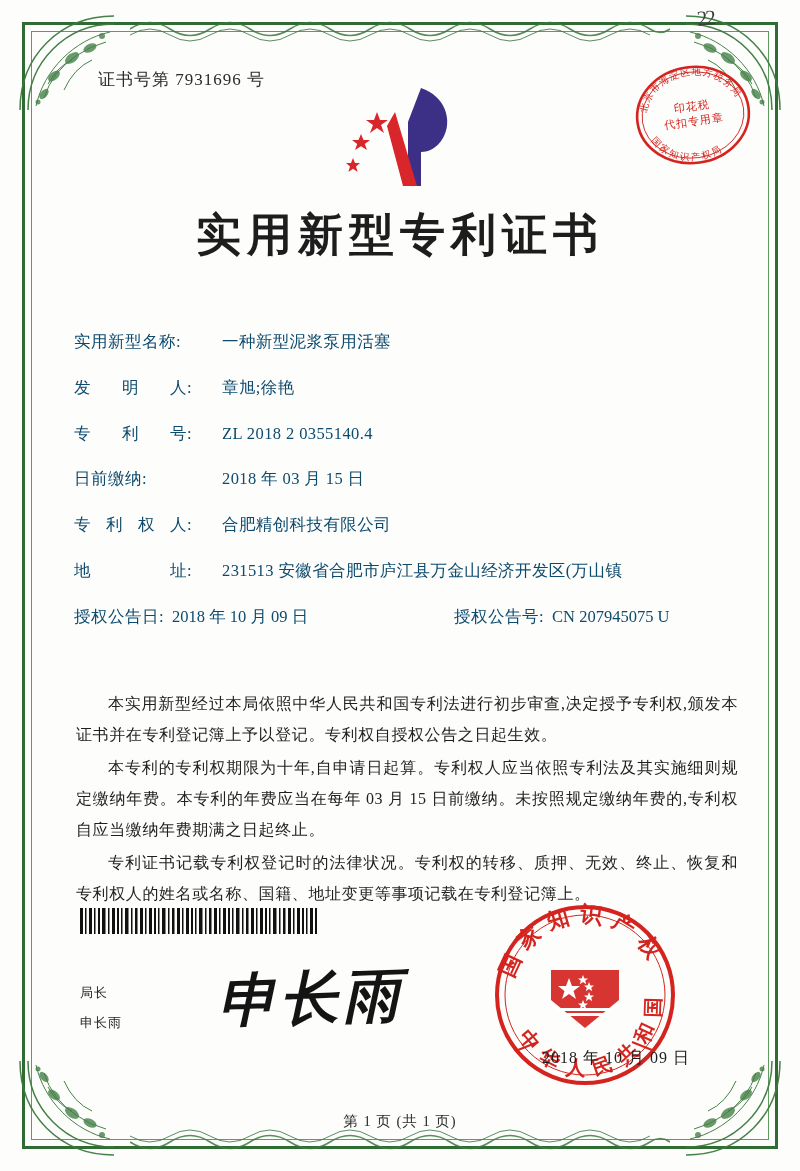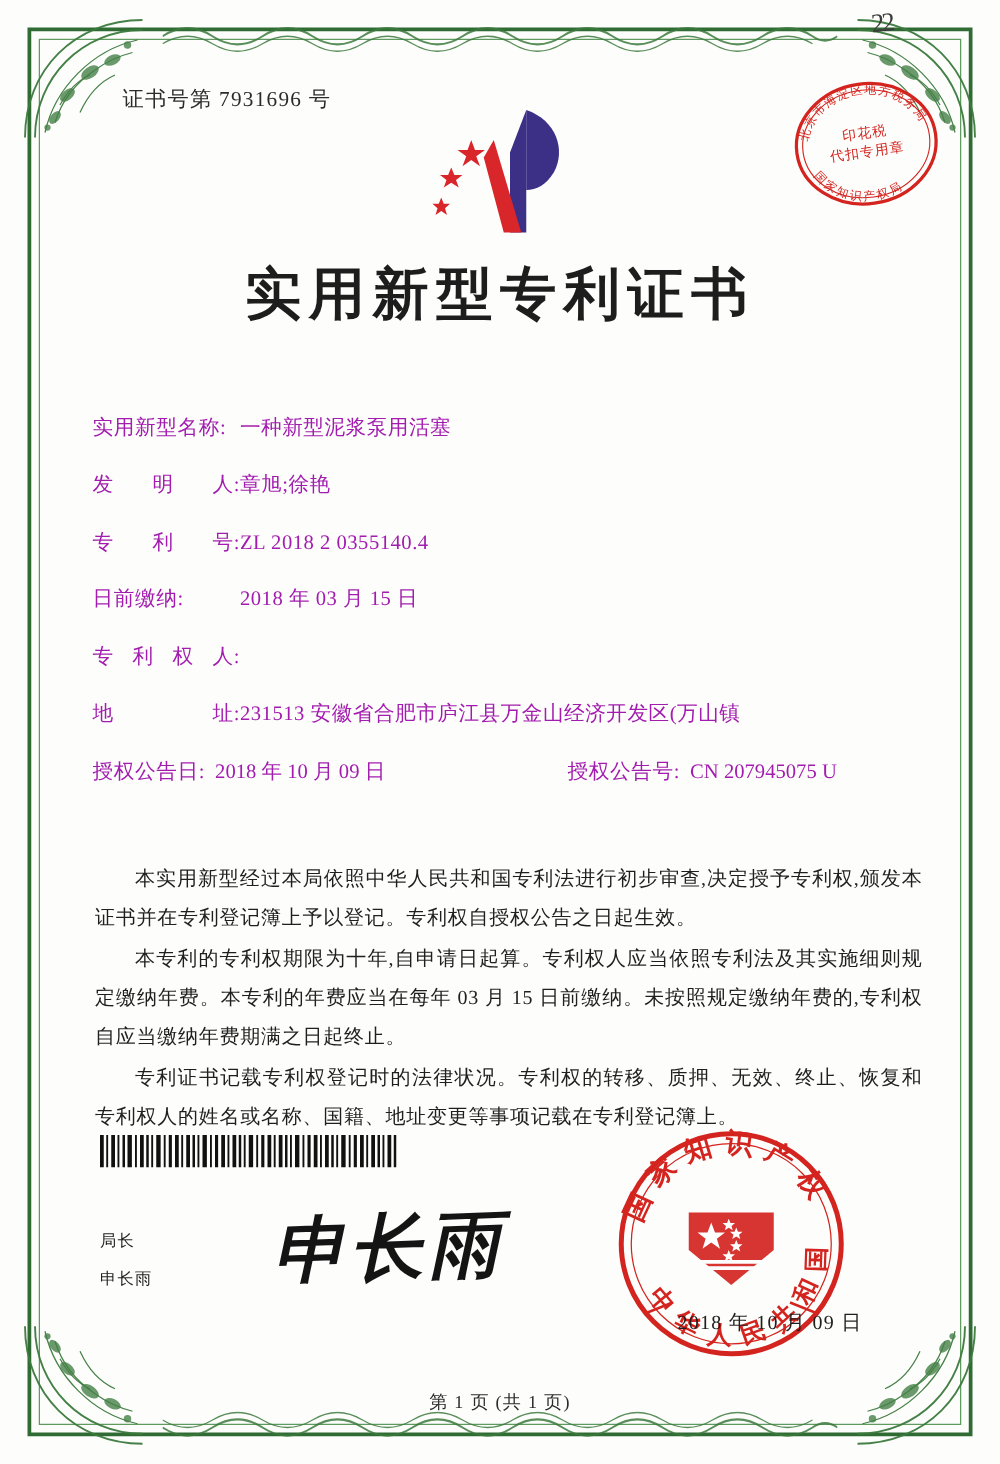--- a/index.html
+++ b/index.html
@@ -117,41 +117,42 @@
   }
   .stamp-top svg { width: 100%; height: 100%; display: block; }
 
   
   .fields {
     position: absolute;
     left: 74px;
     right: 62px;
     top: 330px;
     font-size: 16.5px;
-    color: #a21caf;
+    color: #0c4a6e;
   }
   .field-row {
     display: flex;
     align-items: flex-start;
     margin-bottom: 21px;
     line-height: 1.5;
   }
   .field-label {
     width: 118px;
     flex: 0 0 118px;
     letter-spacing: 0.5px;
     white-space: nowrap;
   }
   .field-label.spread {
     display: flex;
     justify-content: space-between;
   }
   .field-value {
     flex: 1;
     letter-spacing: 0.4px;
+    margin-left: 30px;
   }
   .field-value .cont {
     display: block;
     margin-top: 4px;
   }
   .row-two {
     display: flex;
     margin-bottom: 2px;
     line-height: 1.5;
     text-align: right;
@@ -418,20 +419,21 @@
       <div class="field-value">2018 年 03 月 15 日</div>
     </div>
 
     <div class="field-row">
       <div class="field-label spread">
         <span>专</span>
         <span>利</span>
         <span>权</span>
         <span>人:</span>
       </div>
+      <div class="field-value">合肥精创科技有限公司</div>
     </div>
 
     <div class="field-row">
       <div class="field-label spread">
         <span>地</span>
         <span>址:</span>
       </div>
       <div class="field-value">
         <span>231513 安徽省合肥市庐江县万金山经济开发区(万山镇</span>
       </div>

